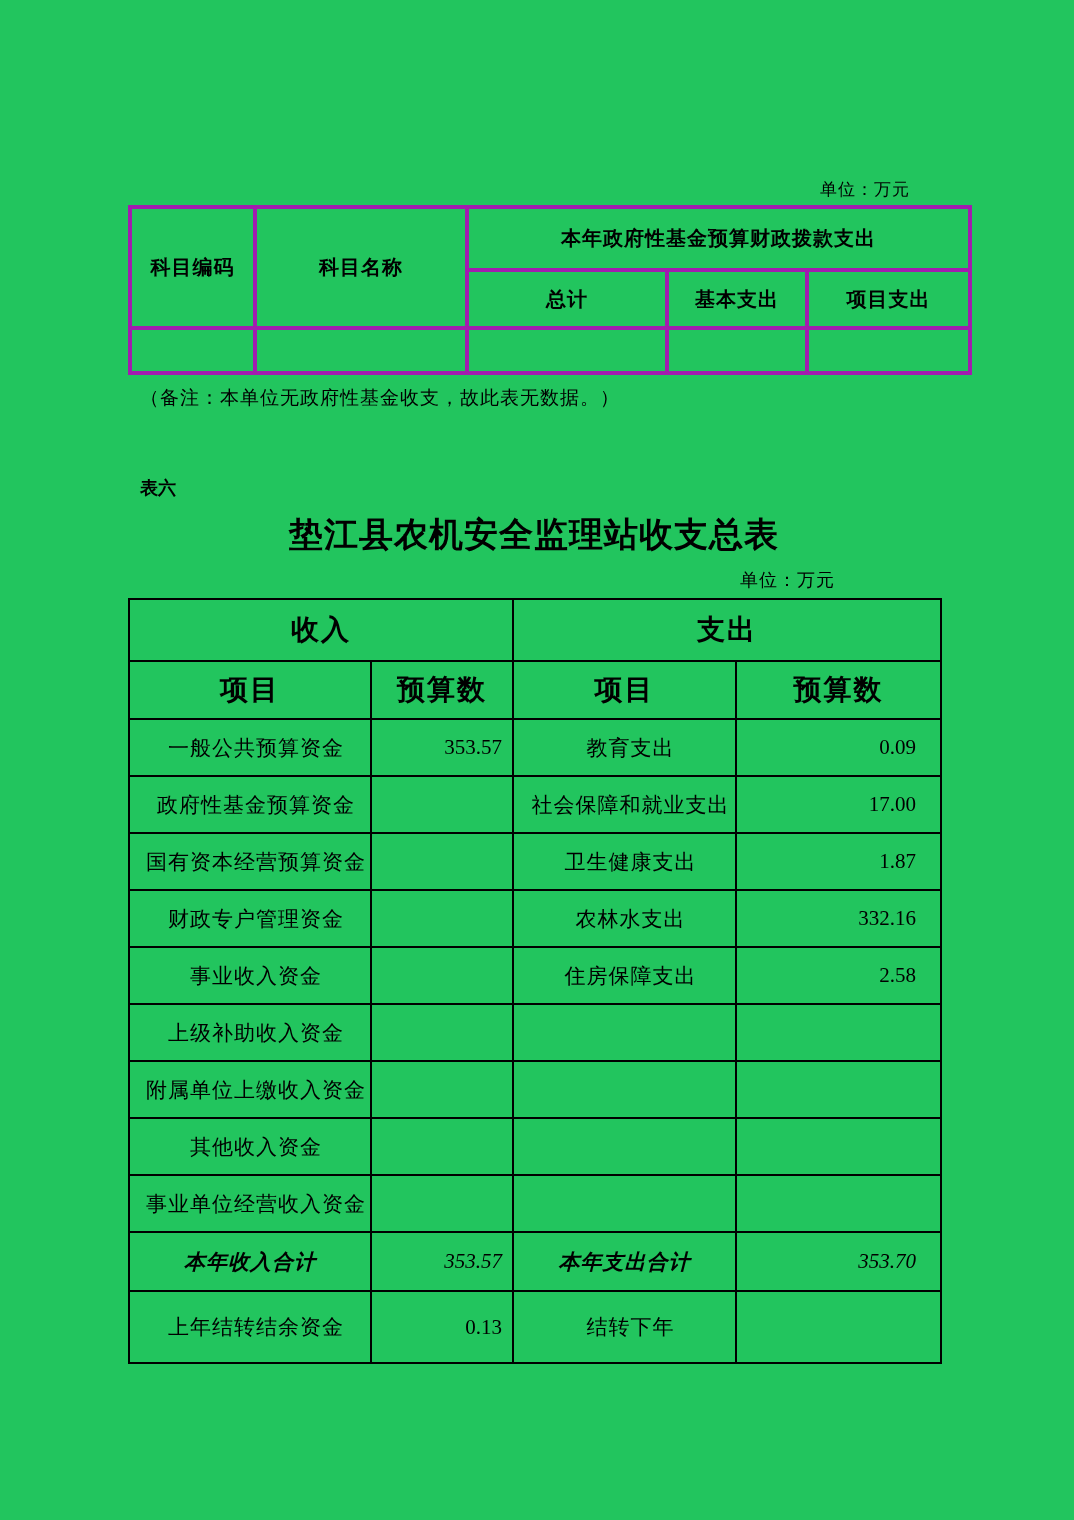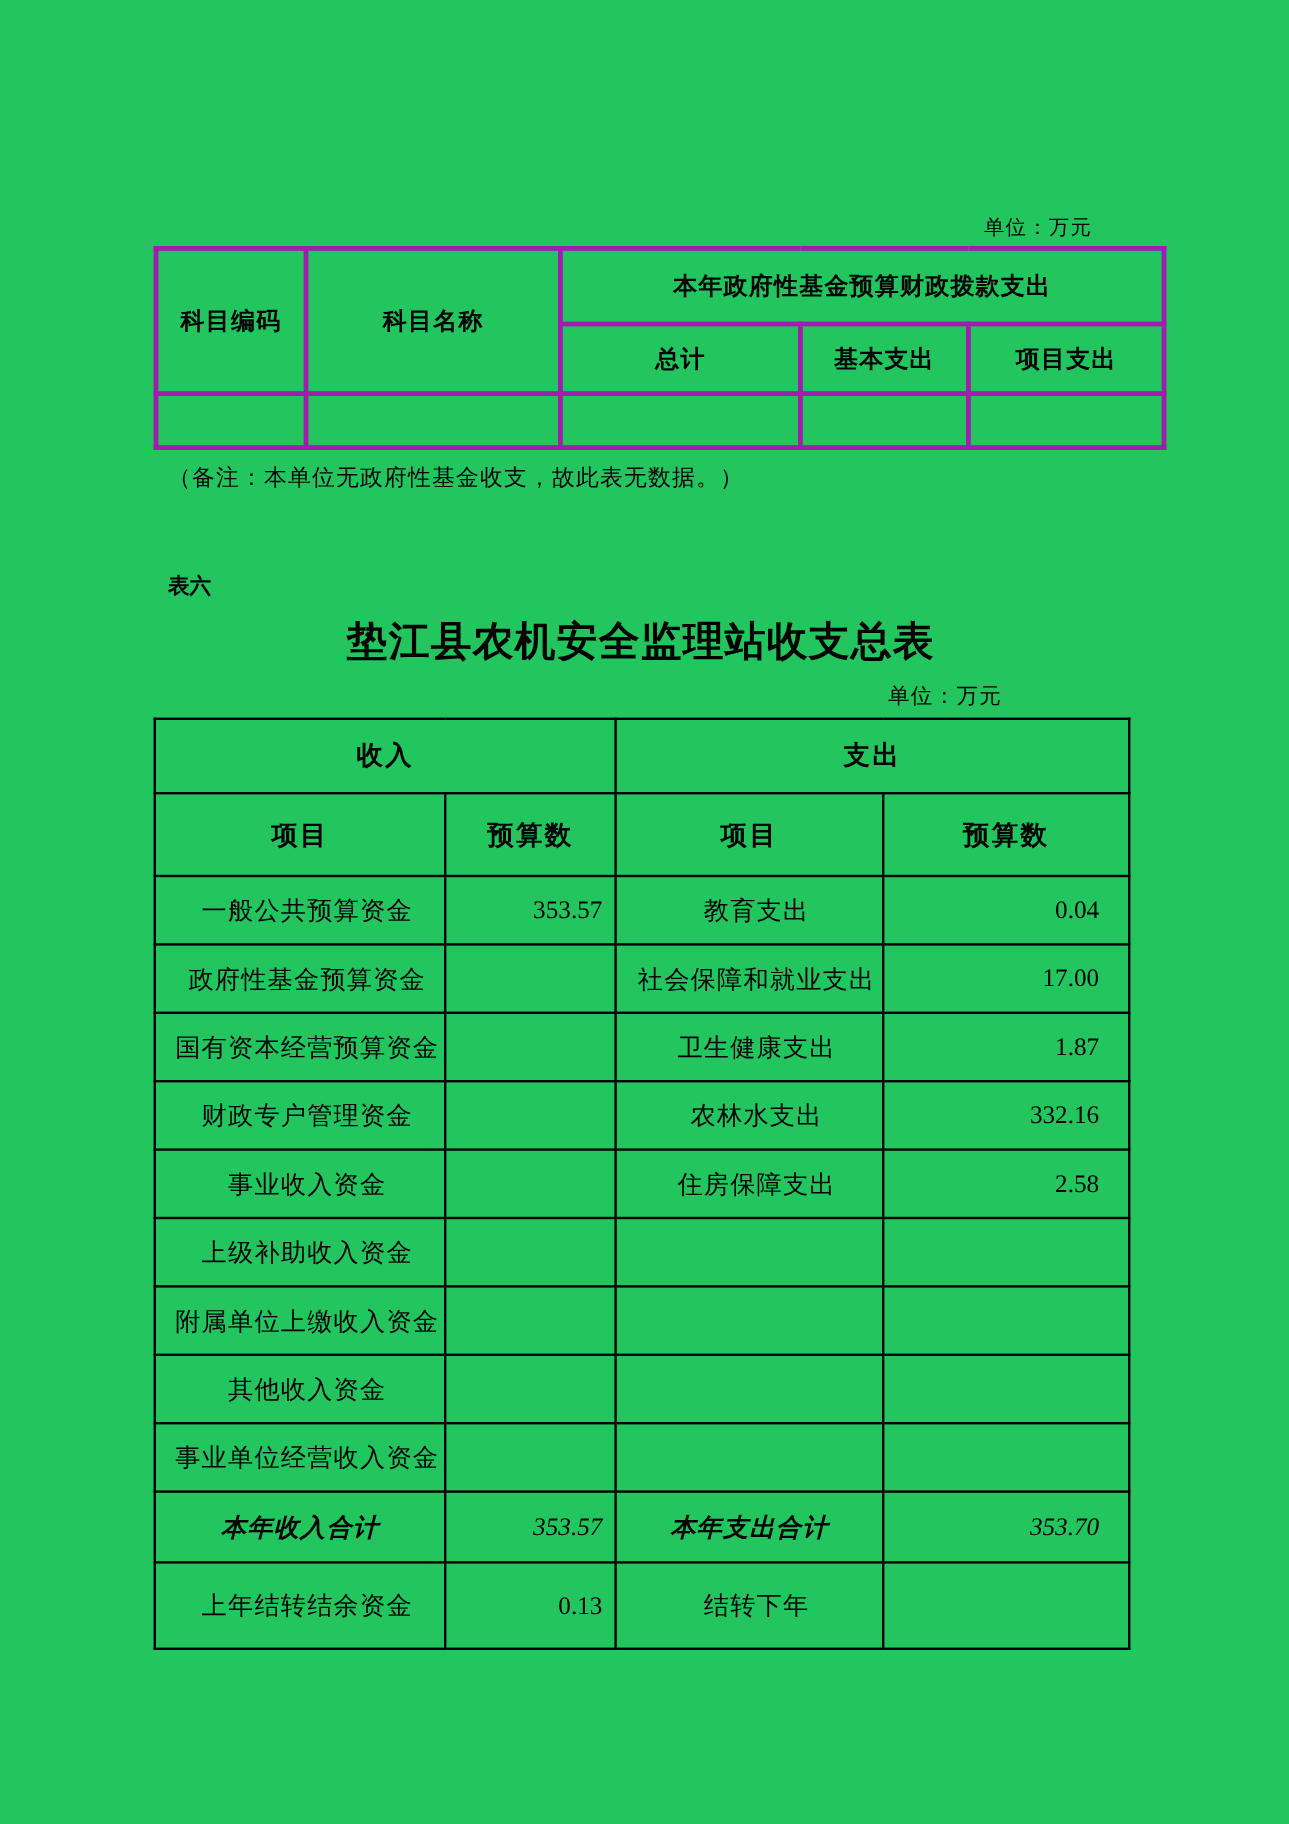--- a/index.html
+++ b/index.html
@@ -89,30 +89,30 @@
     border-collapse: collapse;
     table-layout: fixed;
     width: 812px;
   }
   #summary-table td {
     border: 2px solid #000;
     vertical-align: middle;
     font-size: 21px;
   }
   #summary-table tr.hdr-row-1 { height: 62px; }
-  #summary-table tr.hdr-row-2 { height: 69px; }
+  #summary-table tr.hdr-row-2 { height: 58px; }
   #summary-table tr.data-row { height: 57px; }
   #summary-table tr.total-row { height: 59px; font-style: italic; }
   #summary-table tr.carry-row { height: 72px; }
 
   #summary-table td.hdr {
     text-align: center;
     font-family: "Liberation Sans", "DejaVu Sans", sans-serif;
     font-weight: bold;
-    font-size: 22px;
+    font-size: 28px;
     letter-spacing: 2px;
   }
   #summary-table td.item {
     text-align: center;
     padding-left: 12px;
     font-family: Liberation Serif, serif;
     letter-spacing: 1px;
   }
   #summary-table td.num {
     text-align: right;
@@ -191,21 +191,21 @@
       <td class="hdr">项目</td>
       <td class="hdr">预算数</td>
       <td class="hdr">项目</td>
       <td class="hdr">预算数</td>
     </tr>
 
     <tr class="data-row">
       <td class="item">一般公共预算资金</td>
       <td class="num">353.57</td>
       <td class="item">教育支出</td>
-      <td class="num num-exp">0.04</td>
+      <td class="num num-exp">0.09</td>
     </tr>
     <tr class="data-row">
       <td class="item">政府性基金预算资金</td>
       <td class="num"></td>
       <td class="item">社会保障和就业支出</td>
       <td class="num num-exp">17.00</td>
     </tr>
     <tr class="data-row">
       <td class="item">国有资本经营预算资金</td>
       <td class="num"></td>

